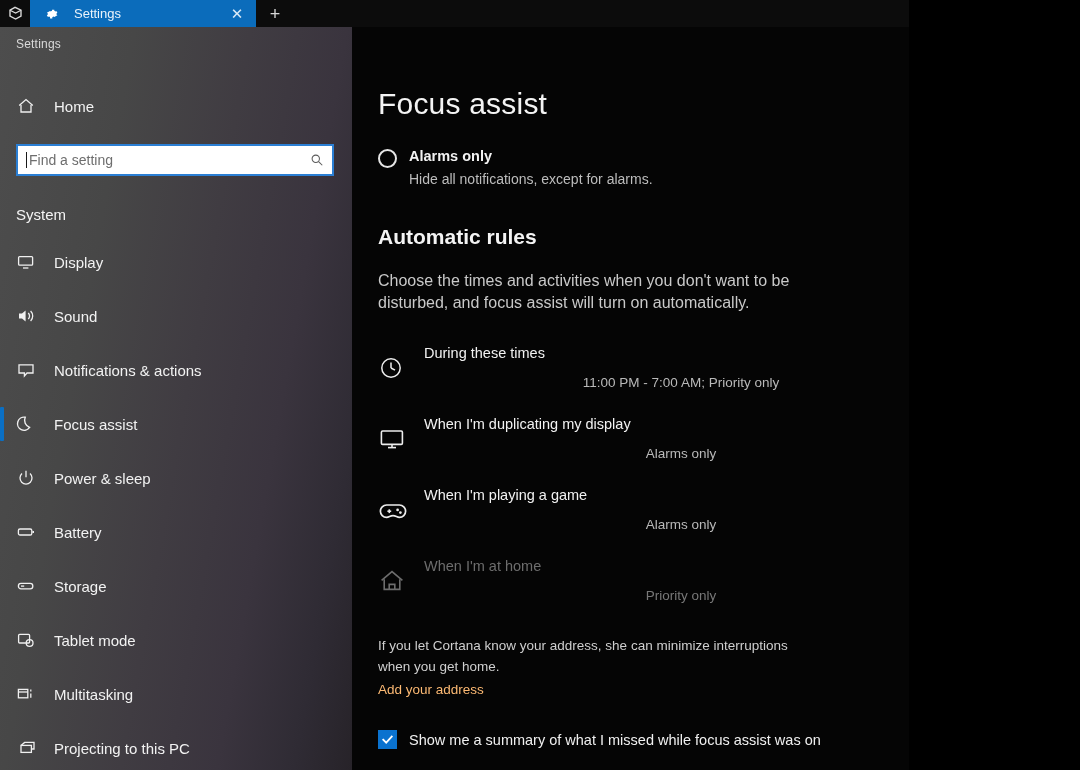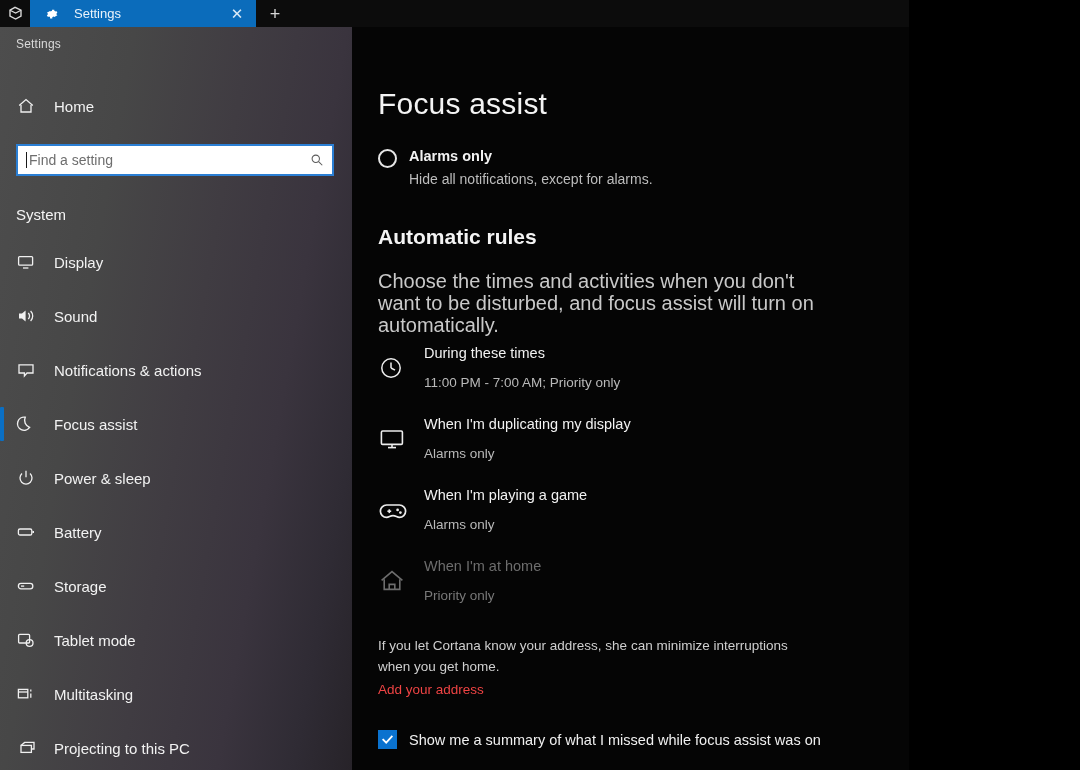--- a/index.html
+++ b/index.html
@@ -147,37 +147,37 @@
   .radio-title { font-size: 14.5px; color: #f2f2f2; font-weight: bold; line-height: 18px; }
   .radio-sub { font-size: 14px; color: #bdbdbd; margin-top: 5px; line-height: 18px; }
 
   #rules-title {
     position: absolute; left: 26px; top: 198px;
     font-size: 21px; color: #f4f4f4; font-weight: bold;
   }
   #rules-desc {
     position: absolute; left: 26px; top: 243px;
     width: 450px;
-    font-size: 20px; color: #c9c9c9; line-height: 22px;
+    font-size: 16px; color: #c9c9c9; line-height: 22px;
   }
 
   #rules { position: absolute; left: 26px; top: 305px; width: 680px; }
   .rule {
     position: relative;
     height: 71px;
     display: flex; align-items: center;
   }
   .rule-ico {
     width: 38px; flex: 0 0 auto;
     display: flex; align-items: center; justify-content: flex-start;
     color: #ededed;
   }
   .rule-texts { flex: 1 1 auto; margin-left: 8px; }
   .rule-title { font-size: 14.5px; color: #f2f2f2; font-weight: normal; line-height: 19px; }
-  .rule-sub { font-size: 13.5px; color: #b9b9b9; margin-top: 11px; line-height: 18px; }
+  .rule-sub { font-size: 13.5px; color: #b9b9b9; margin-top: 11px; line-height: 18px; text-align: center; }
   .rule.disabled .rule-title { color: #6d6d6d; }
   .rule.disabled .rule-sub { color: #787878; }
   .rule.disabled .rule-ico { color: #6d6d6d; }
 
   .toggle-wrap {
     flex: 0 0 auto;
     display: flex; align-items: center;
     width: 120px;
   }
   .toggle {
@@ -216,21 +216,21 @@
   }
   .rule.disabled .toggle-label { color: #6d6d6d; }
 
   #cortana-note {
     position: absolute; left: 26px; top: 608px;
     width: 430px;
     font-size: 13.5px; color: #cfcfcf; line-height: 21px;
   }
   #address-link {
     position: absolute; left: 26px; top: 655px;
-    font-size: 13.5px; color: #ef4444; text-decoration: none;
+    font-size: 13.5px; color: #fdba74; text-decoration: none;
   }
   #summary-row {
     position: absolute; left: 26px; top: 703px;
     display: flex; align-items: center;
   }
   .checkbox {
     width: 19px; height: 19px; flex: 0 0 auto;
     background: #0a72cf;
     display: flex; align-items: center; justify-content: center;
   }

